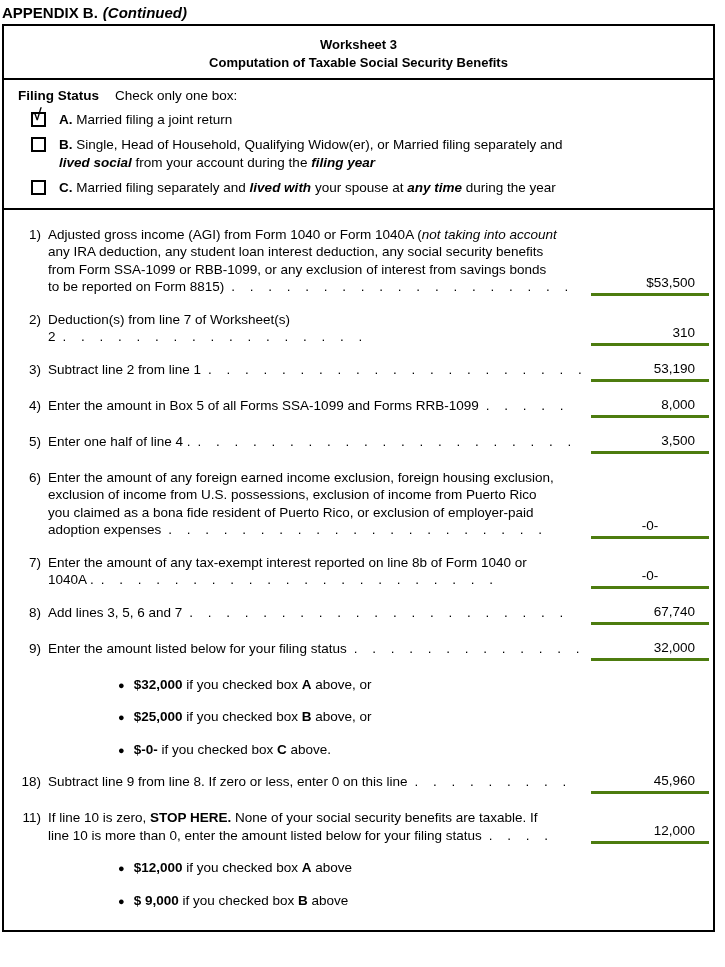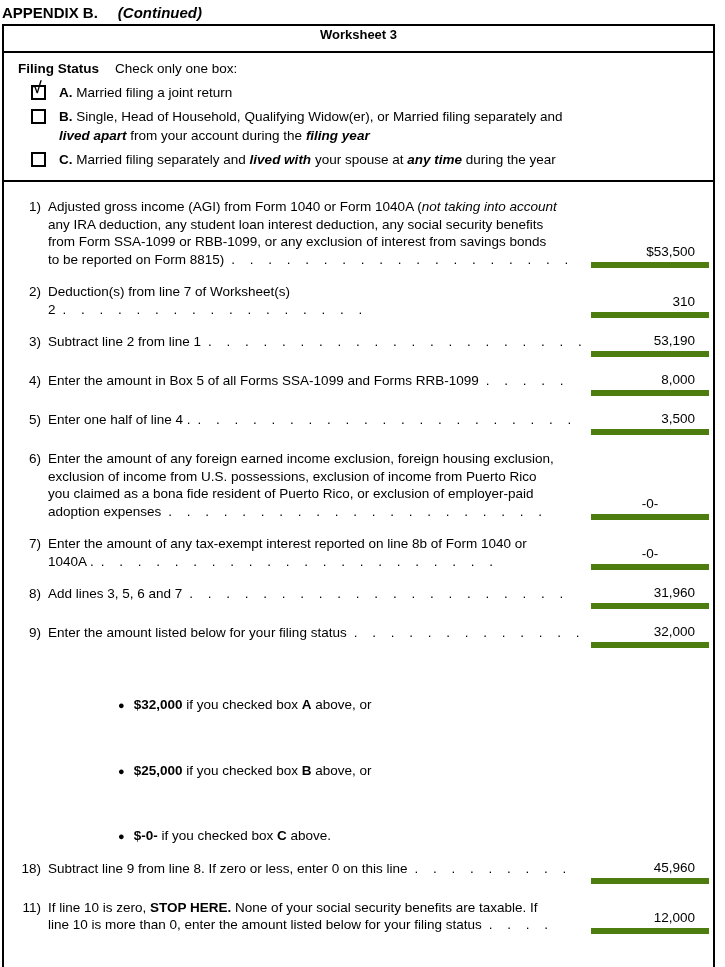--- a/index.html
+++ b/index.html
@@ -9,30 +9,30 @@
     background: #fff; color: #000;
     font-family: "Liberation Sans", sans-serif;
     font-size: 13.5px;
   }
   .b { font-weight: bold; }
   .i { font-style: italic; }
   .appendix-header {
     padding: 4px 0 3px 2px;
     font-size: 15px; font-weight: bold;
   }
-  .appendix-header .cont { font-style: italic; margin-left: 20px; }
+  .appendix-header .cont { font-style: italic; margin-left: 5px; }
   .outer-box {
     margin-left: 2px; width: 713px;
     border: 2px solid #000;
   }
   .title-section {
     border-bottom: 2px solid #000;
     text-align: center; font-weight: bold;
     font-size: 13px; line-height: 1.35;
-    padding: 0 10px 7px 10px;
+    padding: 10px 10px 7px 10px;
   }
   .filing-section {
     border-bottom: 2px solid #000;
     padding: 8px 10px 10px 14px;
   }
   .fs-head { margin-bottom: 8px; }
   .fs-label { font-weight: bold; margin-right: 16px; }
   .fs-option { display: flex; margin-top: 6px; align-items: flex-start; }
   .checkbox {
     width: 15px; height: 15px; flex: none;
@@ -50,57 +50,58 @@
   .ws-row { display: flex; margin-bottom: 15px; }
   .ws-num {
     width: 44px; flex: none;
     text-align: right; padding-right: 7px;
     align-self: flex-start; line-height: 1.3;
   }
   .ws-text { flex: 1; line-height: 1.3; align-self: flex-start; }
   .dots { word-spacing: 9px; margin-left: 7px; letter-spacing: 1px; white-space: nowrap; }
   .ws-amt {
     flex: none; width: 118px; margin-left: 2px; margin-right: 4px;
-    border-bottom: 6px solid #4d7c0f;
+    border-bottom: 3px solid #4d7c0f;
     text-align: right; padding: 0 14px 1px 0;
     align-self: flex-end; line-height: 1.25;
   }
   .ws-amt.center { text-align: center; padding-right: 0; }
-  .bullet-row .ws-text { padding-left: 70px; margin-top: 33px; }
+  .bullet-row .ws-text { padding-left: 70px; }
   .bullet-glyph { margin-right: 9px; font-size: 11px; }
 </style>
 </head>
 <body>
 
 <div class="page">
 
   <div class="appendix-header">
     <span>APPENDIX B.</span><span class="cont">(Continued)</span>
   </div>
 
   <div class="outer-box">
 
     <div class="title-section">
       <div>Worksheet 3</div>
+      <div>Computation of Taxable Social Security Benefits</div>
     </div>
 
     <div class="filing-section">
       <div class="fs-head">
         <span class="fs-label">Filing Status</span><span>Check only one box:</span>
       </div>
       <div id="filing-options">
           <div class="fs-option">
             <span class="checkbox">
               <span class="check">√</span>
             </span>
             <span class="fs-text"><span class="b">A. </span><span>Married filing a joint return</span></span>
           </div>
           <div class="fs-option">
             <span class="checkbox"></span>
-            <span class="fs-text"><span class="b">B. </span><span>Single, Head of Household, Qualifying Widow(er), or Married filing separately and</span><br><span class="b i">lived apart</span><span> from your account during the </span><span class="b i">filing year</span></span>
+            <span class="fs-text"><span class="b">B. </span><span>Single, Head of Household, Qualifying Widow(er), or Married filing separately and</span><br><span class="b i">lived social</span><span> from your account during the </span><span class="b i">filing year</span></span>
           </div>
           <div class="fs-option">
             <span class="checkbox"></span>
             <span class="fs-text"><span class="b">C. </span><span>Married filing separately and </span><span class="b i">lived with</span><span> your spouse at </span><span class="b i">any time</span><span> during the year</span></span>
           </div>
         </div>
     </div>
 
     <div class="main-section">
       <div id="ws-lines">
@@ -135,21 +136,21 @@
             <div class="ws-amt center">-0-</div>
           </div>
           <div class="ws-row">
             <div class="ws-num">7)</div>
             <div class="ws-text"><span>Enter the amount of any tax-exempt interest reported on line 8b of Form 1040 or</span><br><span>1040A .</span><span class="dots">. . . . . . . . . . . . . . . . . . . . . .</span></div>
             <div class="ws-amt center">-0-</div>
           </div>
           <div class="ws-row">
             <div class="ws-num">8)</div>
             <div class="ws-text"><span>Add lines 3, 5, 6 and 7</span><span class="dots">. . . . . . . . . . . . . . . . . . . . .</span></div>
-            <div class="ws-amt">31,960</div>
+            <div class="ws-amt">67,740</div>
           </div>
           <div class="ws-row">
             <div class="ws-num">9)</div>
             <div class="ws-text"><span>Enter the amount listed below for your filing status</span><span class="dots">. . . . . . . . . . . . .</span></div>
             <div class="ws-amt">32,000</div>
           </div>
           <div class="ws-row bullet-row">
             <div class="ws-num"></div>
             <div class="ws-text"><span class="bullet-glyph">●</span><span class="b">$32,000</span><span> if you checked box </span><span class="b">A</span><span> above, or</span></div>
           </div>

